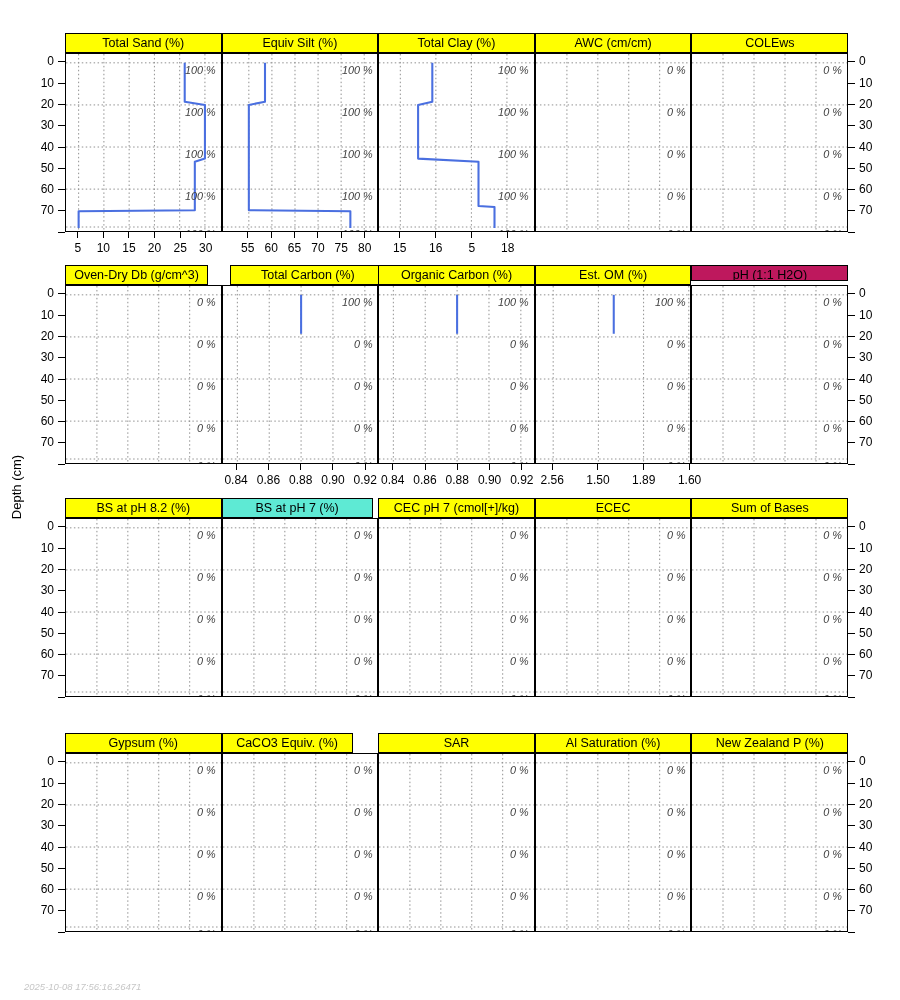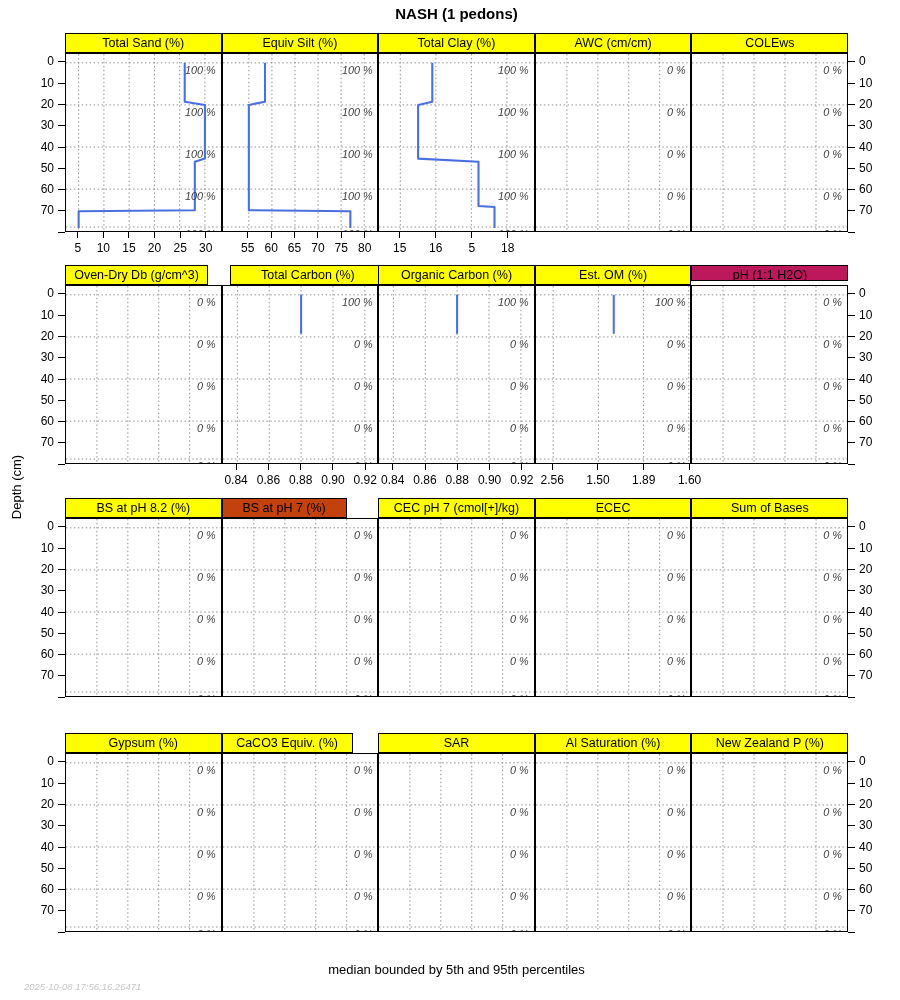--- a/index.html
+++ b/index.html
@@ -33,21 +33,20 @@
   svg text { font-family:"Liberation Sans", sans-serif; }
   .tick { position:absolute; background:#000; }
   .tlabel { position:absolute; font-size:12px; white-space:nowrap; }
   .tlabel.r { text-align:right; }
   .tlabel.c { text-align:center; }
 </style>
 </head>
 <body>
 
 <div id="fig">
-  <div class="title">NASH (1 pedons)</div>
   <div class="ylab">Depth (cm)</div>
   <div id="plot">
       <div class="tick" style="left: 58px; top: 61.4394px; width: 7px; height: 1px;"></div>
       <div class="tick" style="left: 848px; top: 61.4394px; width: 7px; height: 1px;"></div>
       <div class="tlabel r" style="left: 18px; top: 54.4394px; width: 36px;">0</div>
       <div class="tlabel" style="left: 859px; top: 54.4394px; width: 36px;">0</div>
       <div class="tick" style="left: 58px; top: 82.7235px; width: 7px; height: 1px;"></div>
       <div class="tick" style="left: 848px; top: 82.7235px; width: 7px; height: 1px;"></div>
       <div class="tlabel r" style="left: 18px; top: 75.7235px; width: 36px;">10</div>
       <div class="tlabel" style="left: 859px; top: 75.7235px; width: 36px;">10</div>
@@ -453,21 +452,21 @@
           <line x1="0" y1="94.07609988109394" x2="156.6" y2="94.07609988109394" stroke="#8f8f8f" stroke-width="1" stroke-dasharray="1.5,2.5"></line>
           <line x1="0" y1="136.64447086801425" x2="156.6" y2="136.64447086801425" stroke="#8f8f8f" stroke-width="1" stroke-dasharray="1.5,2.5"></line>
           <line x1="0" y1="174.95600475624255" x2="156.6" y2="174.95600475624255" stroke="#8f8f8f" stroke-width="1" stroke-dasharray="1.5,2.5"></line>
           <text x="151.6" y="19.939357907253267" text-anchor="end" font-size="11px" font-style="italic" fill="#3f3f3f">0 %</text>
           <text x="151.6" y="62.507728894173596" text-anchor="end" font-size="11px" font-style="italic" fill="#3f3f3f">0 %</text>
           <text x="151.6" y="105.07609988109394" text-anchor="end" font-size="11px" font-style="italic" fill="#3f3f3f">0 %</text>
           <text x="151.6" y="147.64447086801425" text-anchor="end" font-size="11px" font-style="italic" fill="#3f3f3f">0 %</text>
           <text x="151.6" y="185.95600475624255" text-anchor="end" font-size="11px" font-style="italic" fill="#3f3f3f">0 %</text>
         </svg>
       </div>
-      <div class="strip" style="left: 221.6px; top: 498px; width: 125px; height: 20px; background: #c2410c; border-color: rgb(0, 0, 0);">BS at pH 7 (%)</div>
+      <div class="strip" style="left: 221.6px; top: 498px; width: 151px; height: 20px; background: #5eead4; border-color: rgb(0, 0, 0);">BS at pH 7 (%)</div>
       <div class="cell" style="left: 221.6px; top: 518px; width: 156.6px; height: 179px; border-color: rgb(0, 0, 0);">
         <svg viewBox="0 0 156.6 179" preserveAspectRatio="none">
           <line x1="31.32" y1="0" x2="31.32" y2="179" stroke="#8f8f8f" stroke-width="1" stroke-dasharray="1.5,2.5"></line>
           <line x1="62.64" y1="0" x2="62.64" y2="179" stroke="#8f8f8f" stroke-width="1" stroke-dasharray="1.5,2.5"></line>
           <line x1="93.96" y1="0" x2="93.96" y2="179" stroke="#8f8f8f" stroke-width="1" stroke-dasharray="1.5,2.5"></line>
           <line x1="125.28" y1="0" x2="125.28" y2="179" stroke="#8f8f8f" stroke-width="1" stroke-dasharray="1.5,2.5"></line>
           <line x1="0" y1="8.93935790725327" x2="156.6" y2="8.93935790725327" stroke="#8f8f8f" stroke-width="1" stroke-dasharray="1.5,2.5"></line>
           <line x1="0" y1="51.507728894173596" x2="156.6" y2="51.507728894173596" stroke="#8f8f8f" stroke-width="1" stroke-dasharray="1.5,2.5"></line>
           <line x1="0" y1="94.07609988109394" x2="156.6" y2="94.07609988109394" stroke="#8f8f8f" stroke-width="1" stroke-dasharray="1.5,2.5"></line>
           <line x1="0" y1="136.64447086801425" x2="156.6" y2="136.64447086801425" stroke="#8f8f8f" stroke-width="1" stroke-dasharray="1.5,2.5"></line>
@@ -625,15 +624,14 @@
           <line x1="0" y1="136.64447086801425" x2="156.6" y2="136.64447086801425" stroke="#8f8f8f" stroke-width="1" stroke-dasharray="1.5,2.5"></line>
           <line x1="0" y1="174.95600475624255" x2="156.6" y2="174.95600475624255" stroke="#8f8f8f" stroke-width="1" stroke-dasharray="1.5,2.5"></line>
           <text x="151.6" y="19.939357907253267" text-anchor="end" font-size="11px" font-style="italic" fill="#3f3f3f">0 %</text>
           <text x="151.6" y="62.507728894173596" text-anchor="end" font-size="11px" font-style="italic" fill="#3f3f3f">0 %</text>
           <text x="151.6" y="105.07609988109394" text-anchor="end" font-size="11px" font-style="italic" fill="#3f3f3f">0 %</text>
           <text x="151.6" y="147.64447086801425" text-anchor="end" font-size="11px" font-style="italic" fill="#3f3f3f">0 %</text>
           <text x="151.6" y="185.95600475624255" text-anchor="end" font-size="11px" font-style="italic" fill="#3f3f3f">0 %</text>
         </svg>
       </div>
     </div>
-  <div class="caption">median bounded by 5th and 95th percentiles</div>
   <div class="stamp" style="color: rgb(198, 198, 198);">2025-10-08 17:56:16.26471</div>
 </div>
 
 </body></html>

